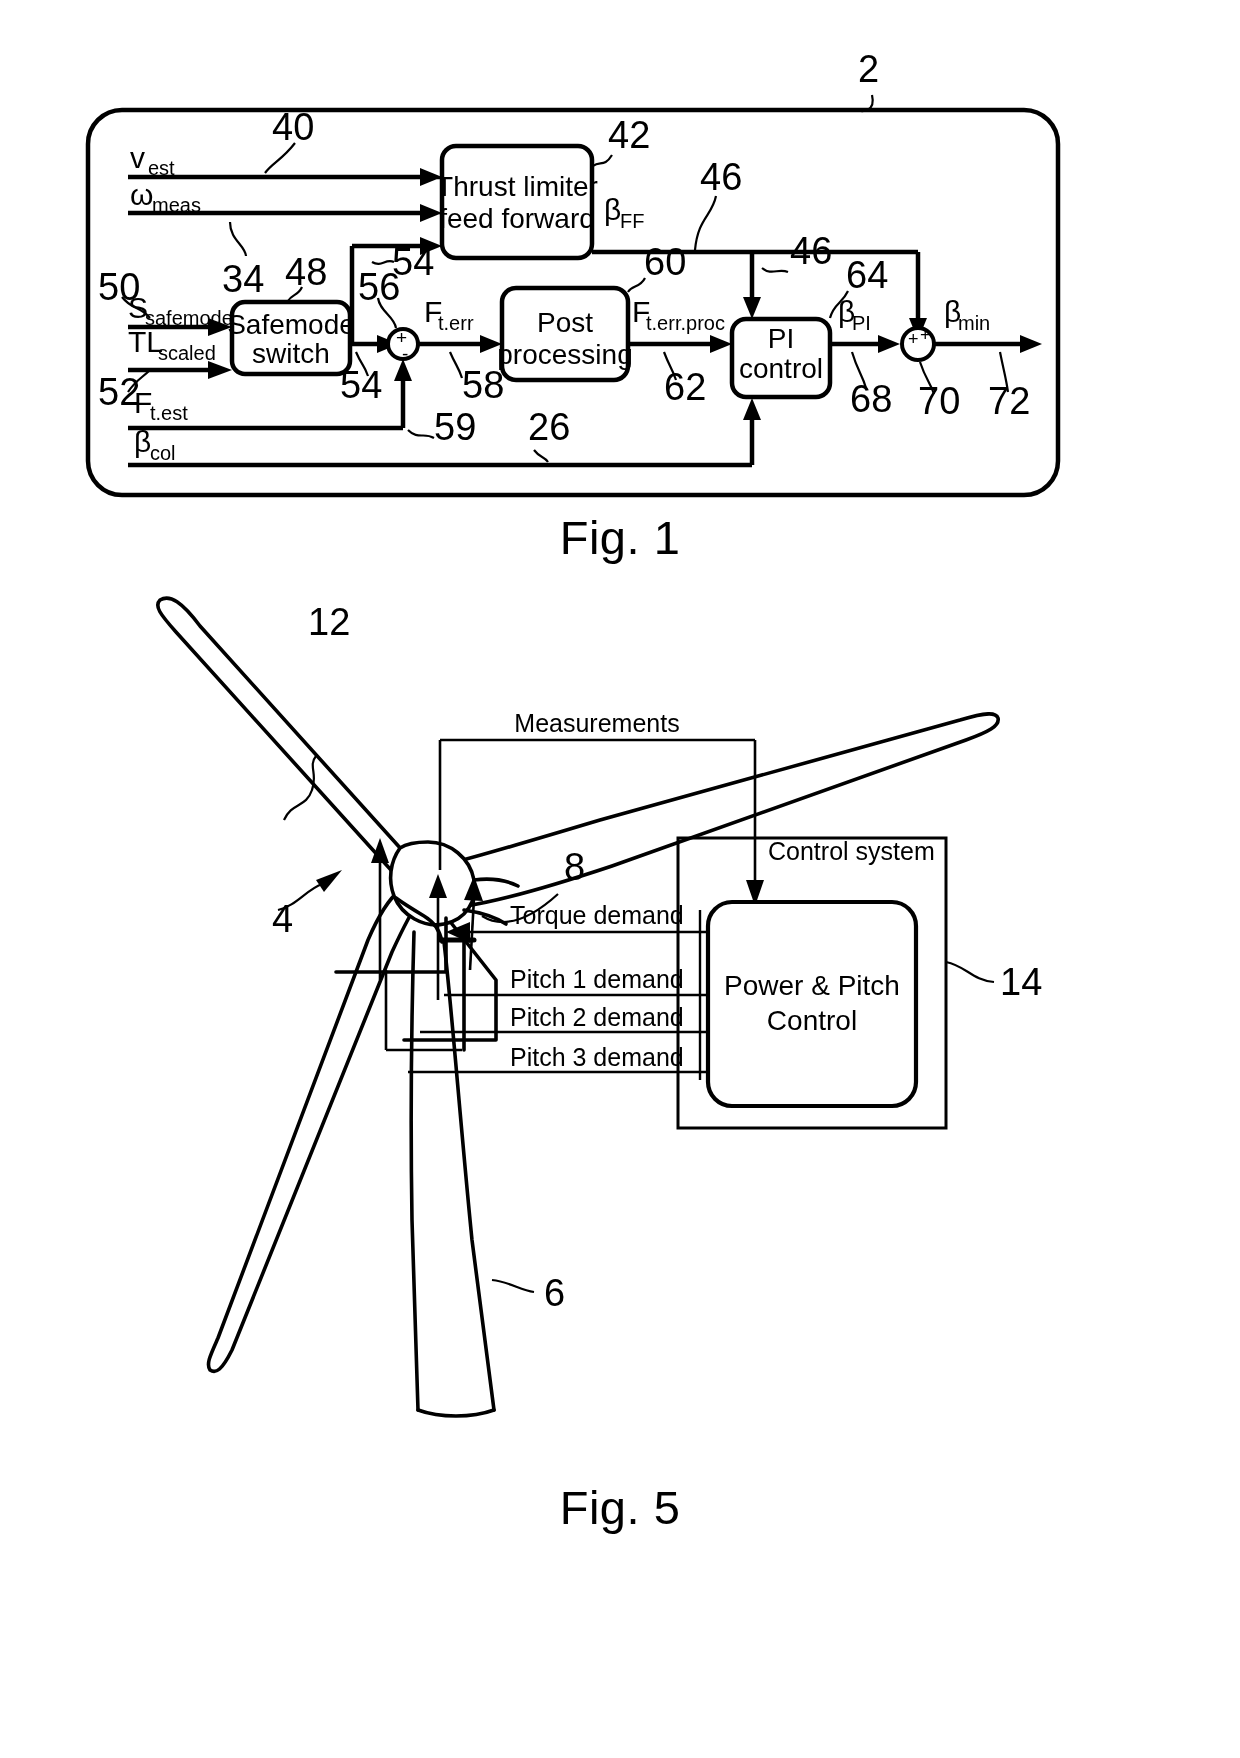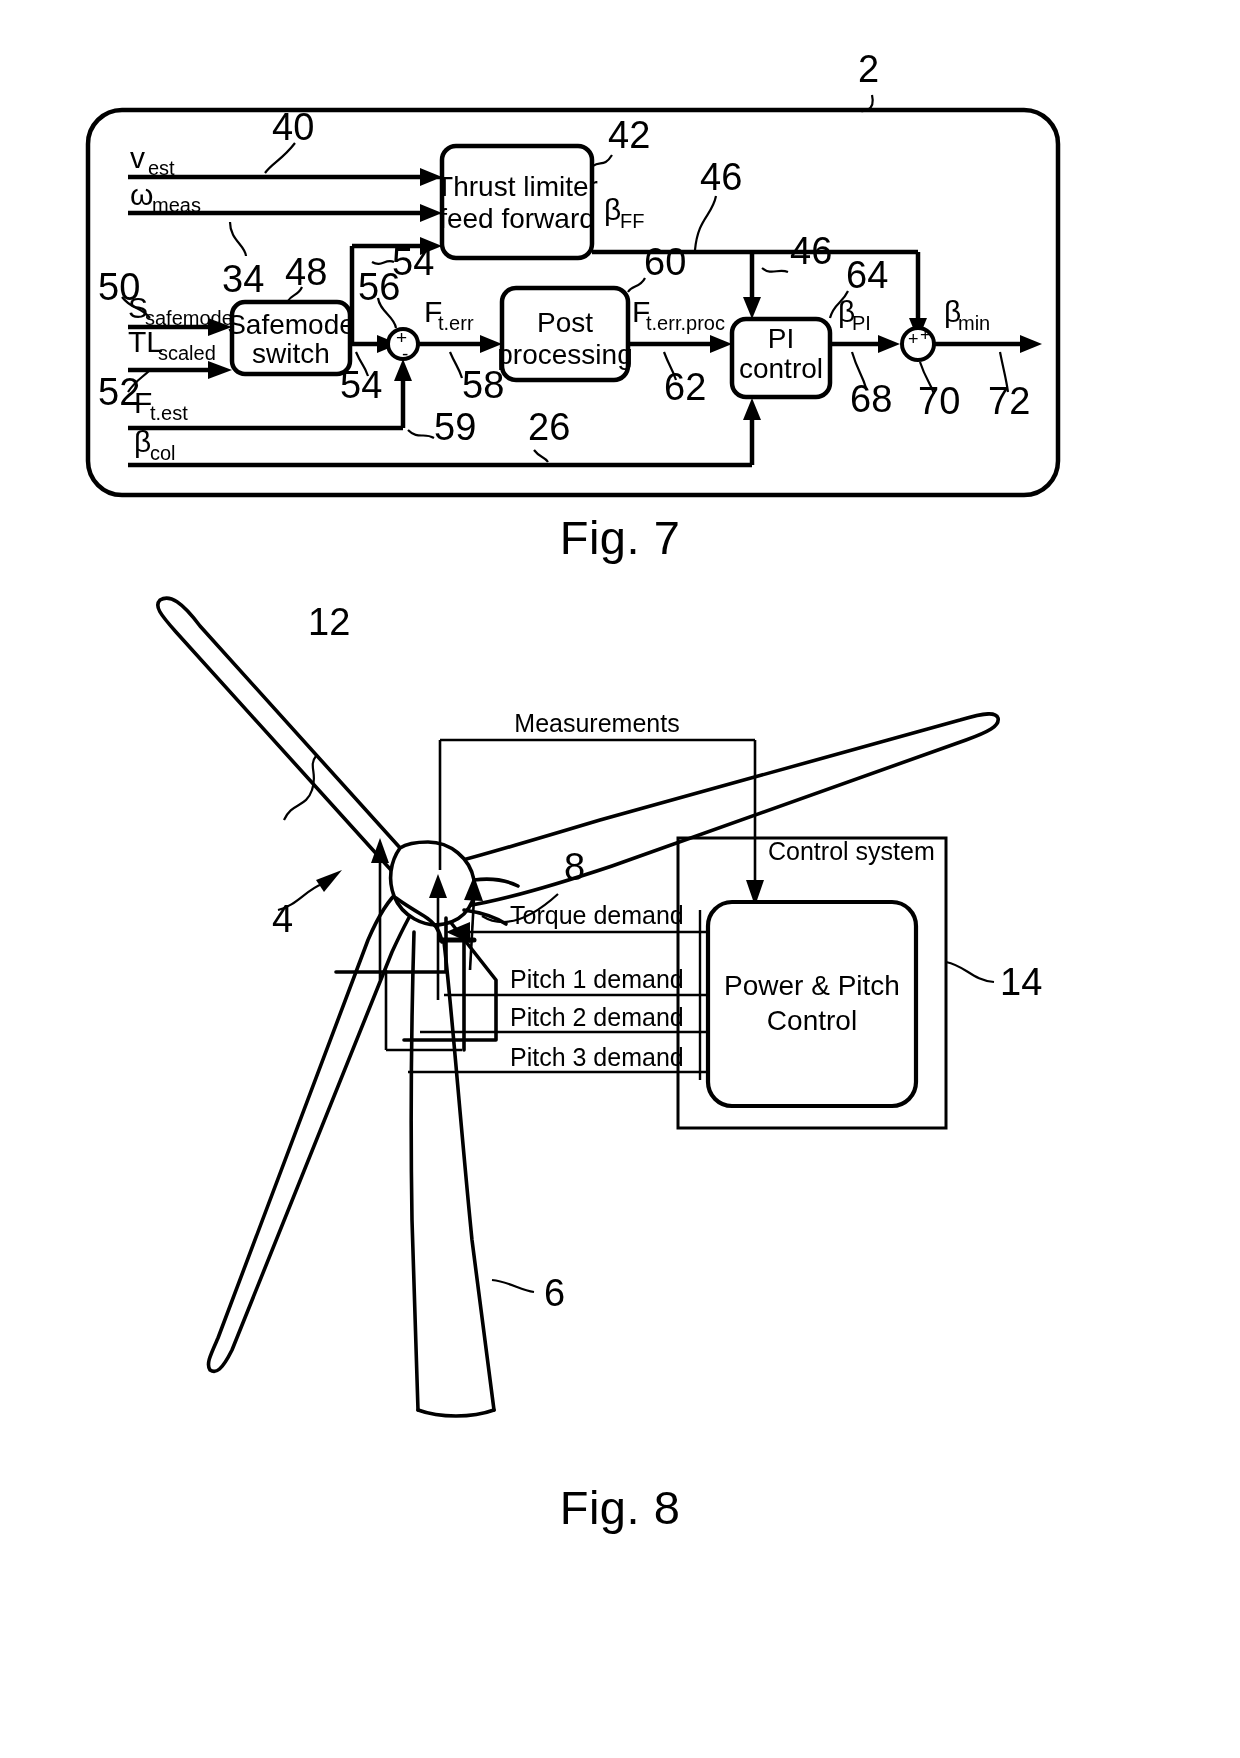--- a/index.html
+++ b/index.html
@@ -183,21 +183,21 @@
 
     <line x1="934" y1="344" x2="1020" y2="344" stroke="#000" stroke-width="4.5"></line>
     <polygon points="1020,335 1042,344 1020,353" fill="#000"></polygon>
     <text class="sym" x="944" y="322">β</text>
     <text class="sub" x="958" y="330">min</text>
     <path d="M 1000,352 C 1004,372 1006,378 1008,392" fill="none" stroke="#000" stroke-width="2.2"></path>
     <text class="ref" x="988" y="414">72</text>
 
   </svg>
 
-  <div class="fig-caption" id="cap4">Fig. 7</div>
+  <div class="fig-caption" id="cap4">Fig. 1</div>
 
   <svg class="fig" id="svg-fig5" width="1240" height="900" viewBox="0 0 1240 900" style="top:580px;">
 
     <g fill="none" stroke="#000" stroke-width="3.6" stroke-linejoin="round" stroke-linecap="round">
 
       <path d="M 160,20 C 170,14 182,22 200,46 L 420,290 C 430,302 436,308 444,312
                L 438,322 C 424,318 412,312 400,300 L 176,52 C 160,34 154,26 160,20 Z" fill="#fff"></path>
 
       <path d="M 455,282 C 480,276 520,264 600,240 L 960,140 C 986,132 996,132 998,138
                C 1000,146 988,152 966,160 L 612,286 C 540,310 492,322 466,326
@@ -289,15 +289,15 @@
       <path d="M 708,492 L 408,492"></path>
     </g>
     <text class="lbl" x="510" y="486">Pitch 3 demand</text>
 
     <g stroke="#000" stroke-width="2.4" fill="none">
       <path d="M 700,330 L 700,500"></path>
     </g>
 
   </svg>
 
-  <div class="fig-caption" id="cap5">Fig. 8</div>
+  <div class="fig-caption" id="cap5">Fig. 5</div>
 
 </div>
 
 </body></html>

